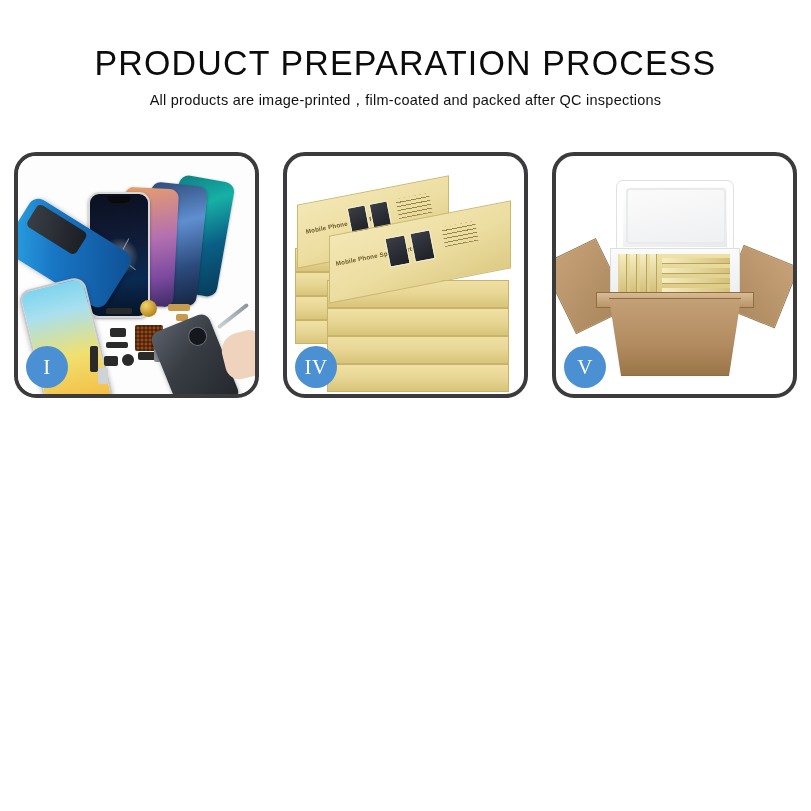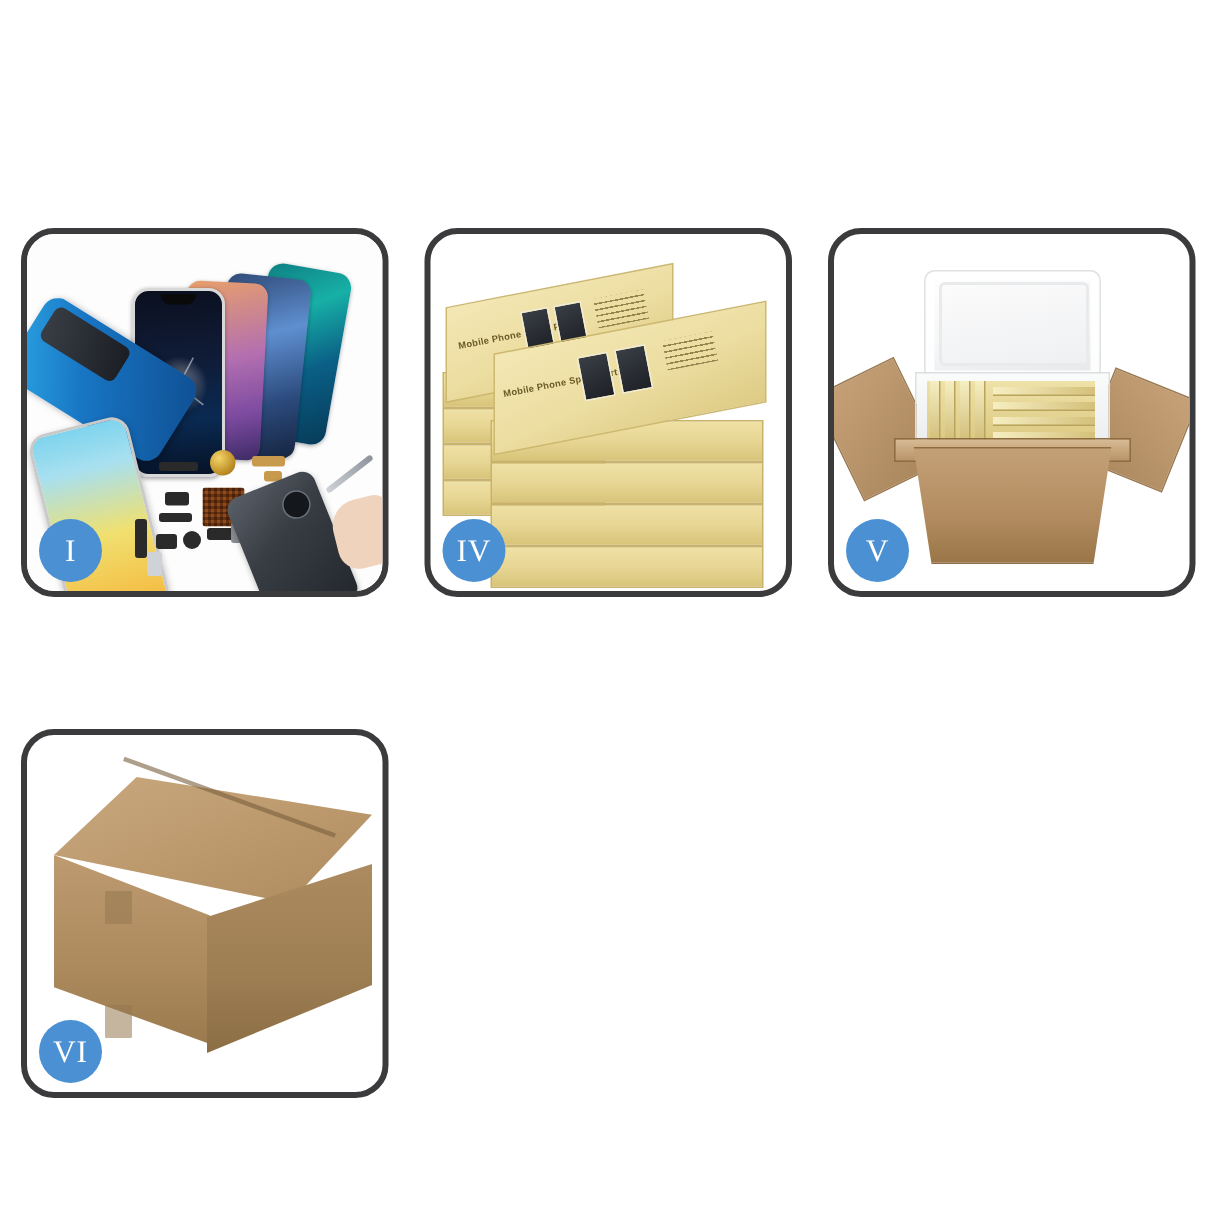--- a/index.html
+++ b/index.html
@@ -365,20 +365,24 @@
   .p6-tape {
     position:absolute; width: 18px; height: 22px;
     background: rgba(150,120,80,.55); border-radius: 1px;
   }
 </style>
 </head>
 <body>
 
 <div class="page">
 
+  <div class="header">
+    <div class="title">PRODUCT PREPARATION PROCESS</div>
+    <div class="subtitle">All products are image-printed，film-coated and packed after QC inspections</div>
+  </div>
 
   <div class="grid">
 
     <div class="card">
       <div class="stage">
         <div class="p1-bg"></div>
 
         <div class="phone ph-fan1"></div>
         <div class="phone ph-fan2"></div>
         <div class="phone ph-fan3"></div>
@@ -463,26 +467,15 @@
           <div class="h" style="top:14px;"></div>
           <div class="h" style="top:24px;"></div>
           <div class="h" style="top:34px;"></div>
         </div>
         <div class="p5-rim"></div>
         <div class="p5-body"></div>
       </div>
       <div class="badge">V</div>
     </div>
 
-    <div class="card">
-      <div class="stage">
-        <div class="p6-top"></div>
-        <div class="p6-seam"></div>
-        <div class="p6-left"></div>
-        <div class="p6-right"></div>
-        <div class="p6-tape" style="left:52px; top:104px;"></div>
-        <div class="p6-tape" style="left:52px; top:180px;"></div>
-      </div>
-      <div class="badge">VI</div>
-    </div>
 
   </div>
 </div>
 
 </body></html>

